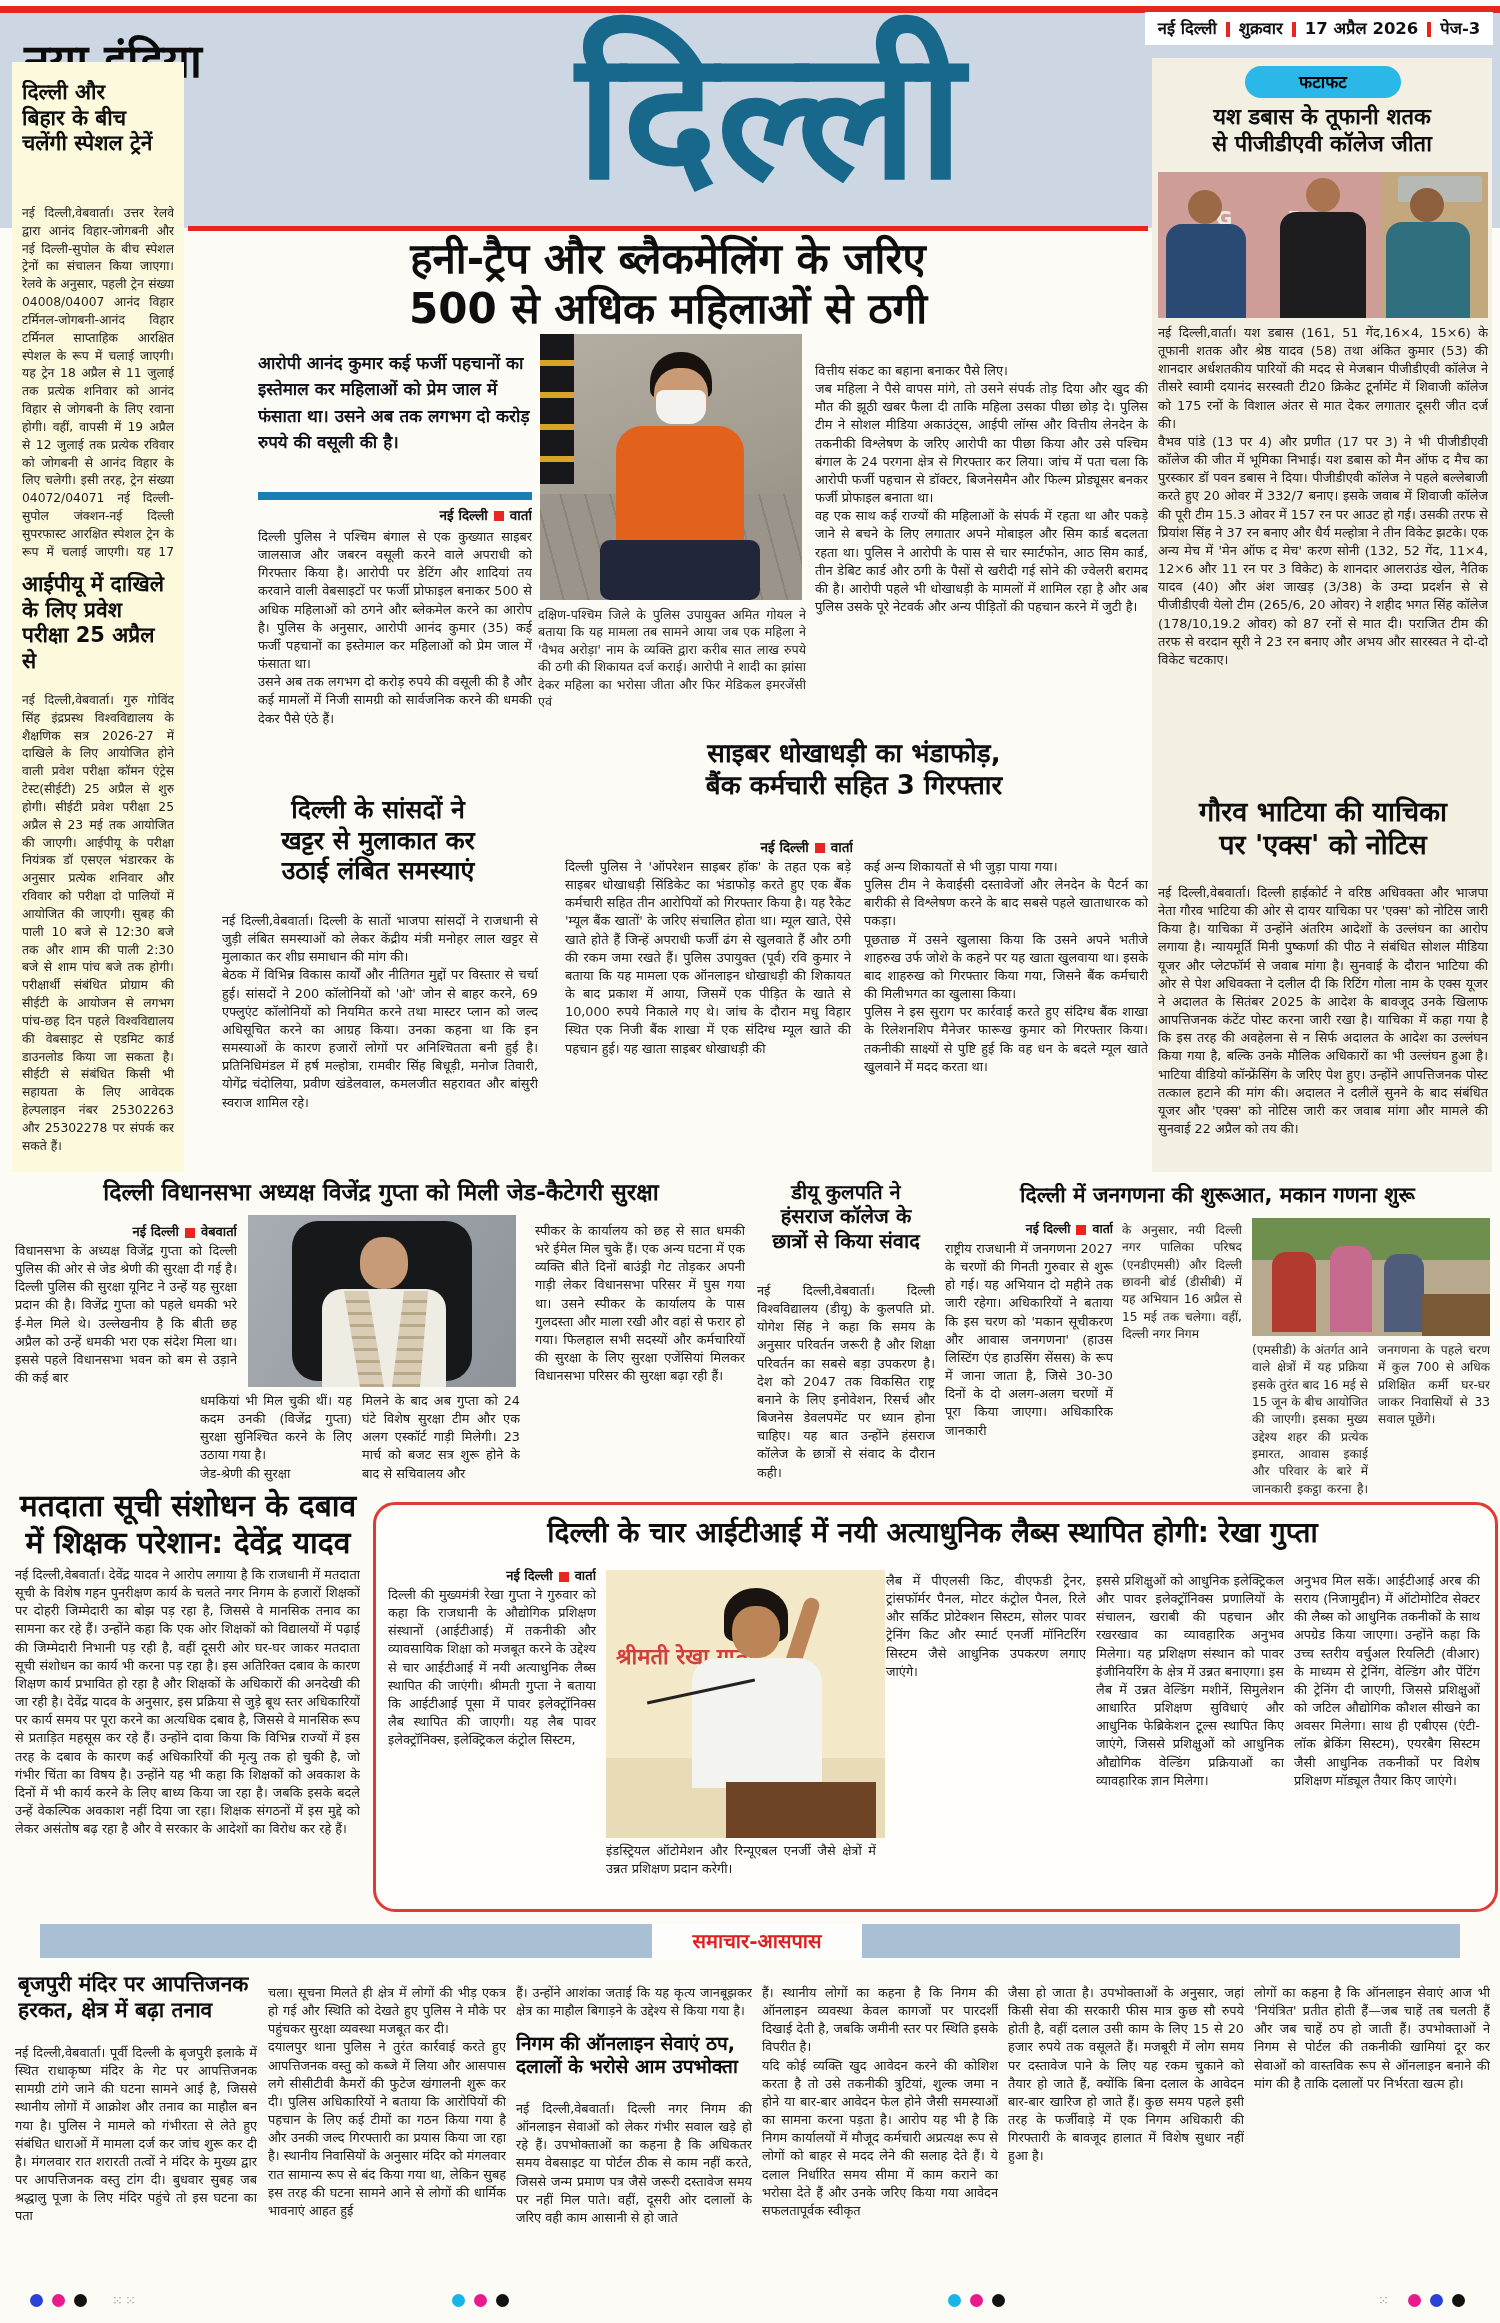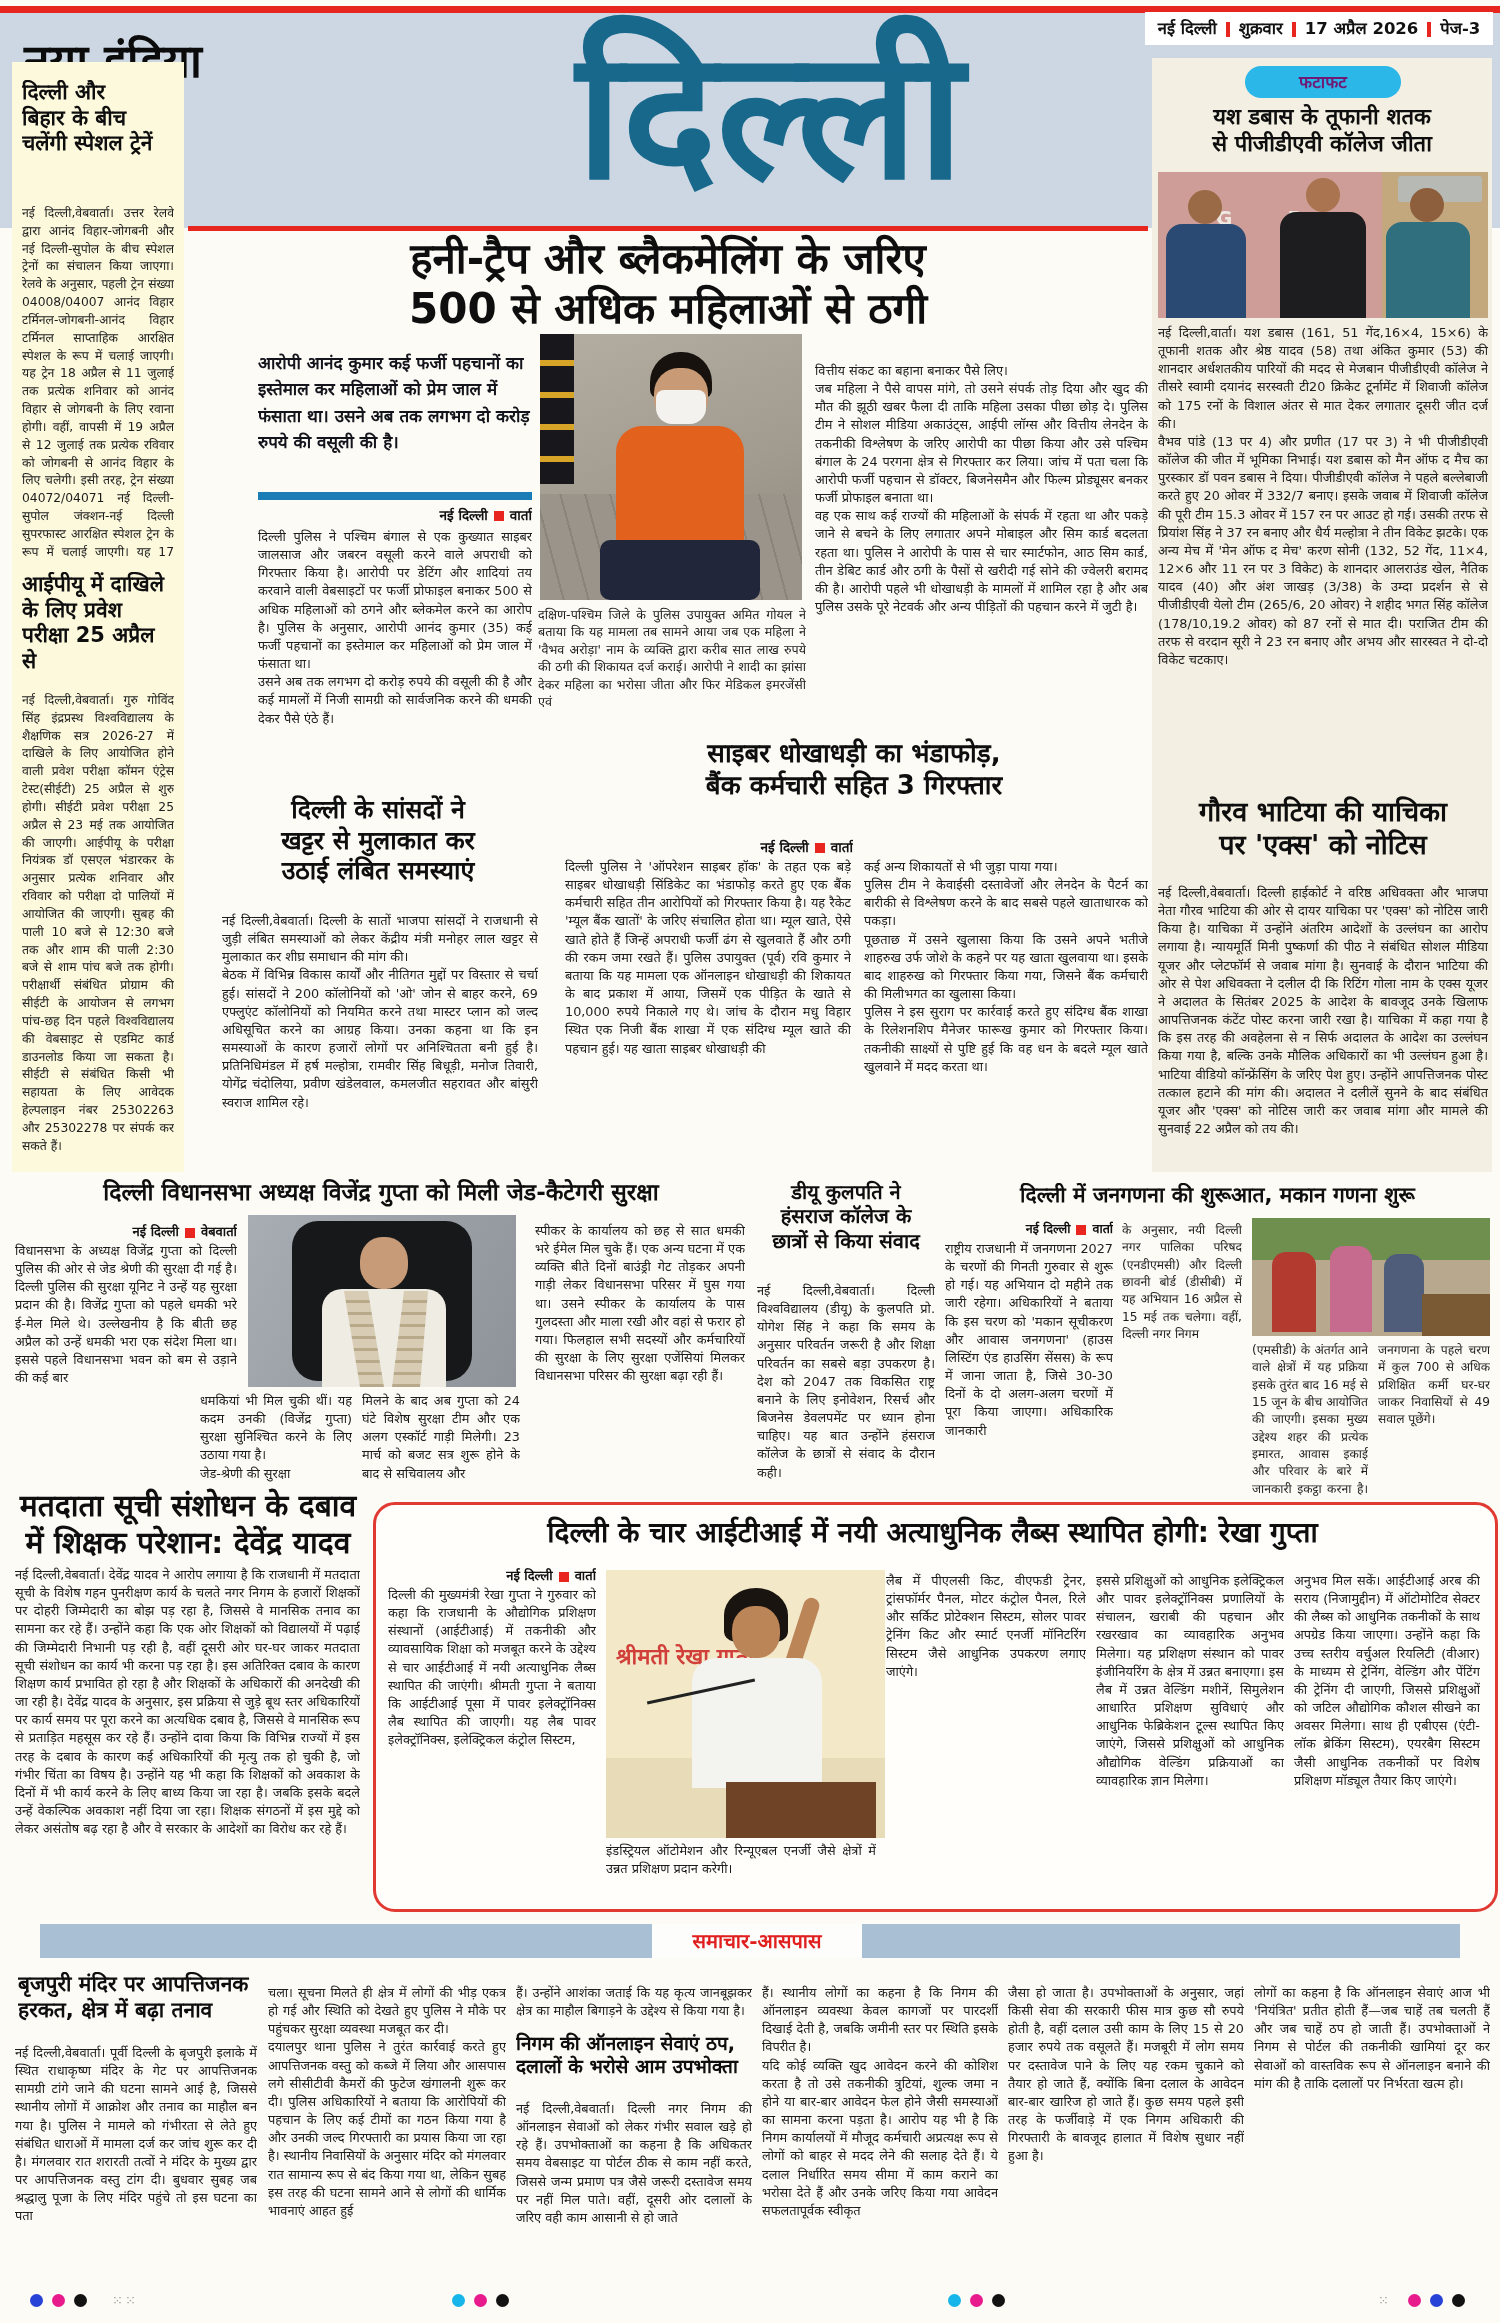--- a/index.html
+++ b/index.html
@@ -42,21 +42,21 @@
   #mp-hd{left:222px;top:795px;width:312px;height:112px;font-size:25px;}
   #mp-b{left:222px;top:912px;width:316px;height:256px;}
   
   #cy-hd{left:560px;top:738px;width:588px;height:96px;font-size:26px;}
   #cy-byl{left:565px;top:838px;width:288px;}
   #cy-c1{left:565px;top:858px;width:286px;height:310px;}
   #cy-c2{left:864px;top:858px;width:284px;height:310px;}
   
   #ff-bg{left:1152px;top:58px;width:340px;height:1114px;background:#f3efe2;}
   #ff-pill{left:1245px;top:66px;width:156px;height:32px;background:#2cb7e9;border-radius:16px;
-           font-size:17px;font-weight:bold;color:#701a75;text-align:center;line-height:32px;}
+           font-size:17px;font-weight:bold;color:#000000;text-align:center;line-height:32px;}
   #cr-hd{left:1158px;top:104px;width:328px;height:64px;font-size:22px;}
   #cr-photo{left:1158px;top:172px;width:330px;height:146px;}
   #cr-b{left:1158px;top:324px;width:330px;height:466px;}
   #bh-hd{left:1162px;top:796px;width:322px;height:84px;font-size:27px;}
   #bh-b{left:1158px;top:884px;width:330px;height:286px;}
   
   #as-hd{left:15px;top:1178px;width:732px;height:38px;font-size:23px;white-space:nowrap;}
   #as-byl{left:15px;top:1222px;width:222px;font-size:13px;}
   #as-c1{left:15px;top:1242px;width:222px;height:256px;}
   #as-photo{left:248px;top:1215px;width:268px;height:172px;}
@@ -218,21 +218,21 @@
 </div>
 <div class="abs bt" id="cn-c1">राष्ट्रीय राजधानी में जनगणना 2027 के चरणों की गिनती गुरुवार से शुरू हो गई। यह अभियान दो महीने तक जारी रहेगा। अधिकारियों ने बताया कि इस चरण को 'मकान सूचीकरण और आवास जनगणना' (हाउस लिस्टिंग एंड हाउसिंग सेंसस) के रूप में जाना जाता है, जिसे 30-30 दिनों के दो अलग-अलग चरणों में पूरा किया जाएगा। अधिकारिक जानकारी</div>
 <div class="abs bt" id="cn-c2">के अनुसार, नयी दिल्ली नगर पालिका परिषद (एनडीएमसी) और दिल्ली छावनी बोर्ड (डीसीबी) में यह अभियान 16 अप्रैल से 15 मई तक चलेगा। वहीं, दिल्ली नगर निगम</div>
 <div class="ph" id="cn-photo" style="background:linear-gradient(180deg,#6f8f4f 0 36%,#b8a98e 36% 100%);">
   <div style="left:20px;top:34px;width:44px;height:80px;background:#b23a2e;border-radius:14px 14px 0 0;"></div>
   <div style="left:78px;top:28px;width:42px;height:86px;background:#c66a8e;border-radius:14px 14px 0 0;"></div>
   <div style="left:132px;top:36px;width:40px;height:78px;background:#4f5d7a;border-radius:14px 14px 0 0;"></div>
   <div style="left:170px;top:76px;width:68px;height:42px;background:#7a5a34;"></div>
 </div>
 <div class="abs bt" id="cn-c3">(एमसीडी) के अंतर्गत आने वाले क्षेत्रों में यह प्रक्रिया इसके तुरंत बाद 16 मई से 15 जून के बीच आयोजित की जाएगी। इसका मुख्य उद्देश्य शहर की प्रत्येक इमारत, आवास इकाई और परिवार के बारे में जानकारी इकट्ठा करना है। व्यक्तियों की वास्तविक गिनती का कार्य बाद में दूसरे चरण के दौरान होगा।</div>
-<div class="abs bt" id="cn-c4">जनगणना के पहले चरण में कुल 700 से अधिक प्रशिक्षित कर्मी घर-घर जाकर निवासियों से 49 सवाल पूछेंगे।</div>
+<div class="abs bt" id="cn-c4">जनगणना के पहले चरण में कुल 700 से अधिक प्रशिक्षित कर्मी घर-घर जाकर निवासियों से 33 सवाल पूछेंगे।</div>
 
 <div class="abs hd" id="te-hd">मतदाता सूची संशोधन के दबाव
 में शिक्षक परेशान: देवेंद्र यादव</div>
 <div class="abs bt" id="te-b">नई दिल्ली,वेबवार्ता। देवेंद्र यादव ने आरोप लगाया है कि राजधानी में मतदाता सूची के विशेष गहन पुनरीक्षण कार्य के चलते नगर निगम के हजारों शिक्षकों पर दोहरी जिम्मेदारी का बोझ पड़ रहा है, जिससे वे मानसिक तनाव का सामना कर रहे हैं। उन्होंने कहा कि एक ओर शिक्षकों को विद्यालयों में पढ़ाई की जिम्मेदारी निभानी पड़ रही है, वहीं दूसरी ओर घर-घर जाकर मतदाता सूची संशोधन का कार्य भी करना पड़ रहा है। इस अतिरिक्त दबाव के कारण शिक्षण कार्य प्रभावित हो रहा है और शिक्षकों के अधिकारों की अनदेखी की जा रही है। देवेंद्र यादव के अनुसार, इस प्रक्रिया से जुड़े बूथ स्तर अधिकारियों पर कार्य समय पर पूरा करने का अत्यधिक दबाव है, जिससे वे मानसिक रूप से प्रताड़ित महसूस कर रहे हैं। उन्होंने दावा किया कि विभिन्न राज्यों में इस तरह के दबाव के कारण कई अधिकारियों की मृत्यु तक हो चुकी है, जो गंभीर चिंता का विषय है। उन्होंने यह भी कहा कि शिक्षकों को अवकाश के दिनों में भी कार्य करने के लिए बाध्य किया जा रहा है। जबकि इसके बदले उन्हें वेकल्पिक अवकाश नहीं दिया जा रहा। शिक्षक संगठनों में इस मुद्दे को लेकर असंतोष बढ़ रहा है और वे सरकार के आदेशों का विरोध कर रहे हैं।</div>
 
 <div class="abs" id="iti-box"></div>
 <div class="abs hd" id="iti-hd">दिल्ली के चार आईटीआई में नयी अत्याधुनिक लैब्स स्थापित होगी: रेखा गुप्ता</div>
 <div class="abs byl" id="iti-byl">
   <span>नई दिल्ली</span><span class="sq"></span><span>वार्ता</span>
 </div>

